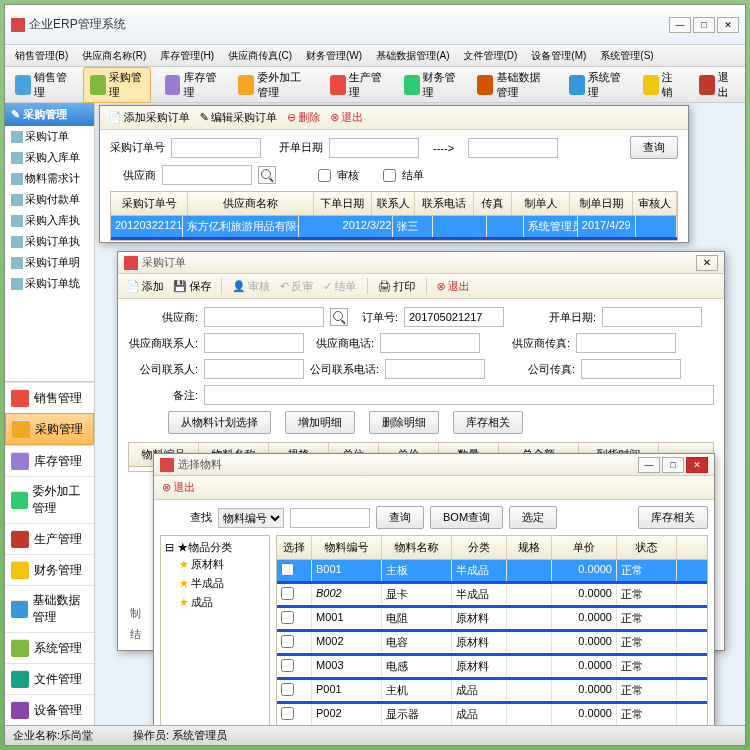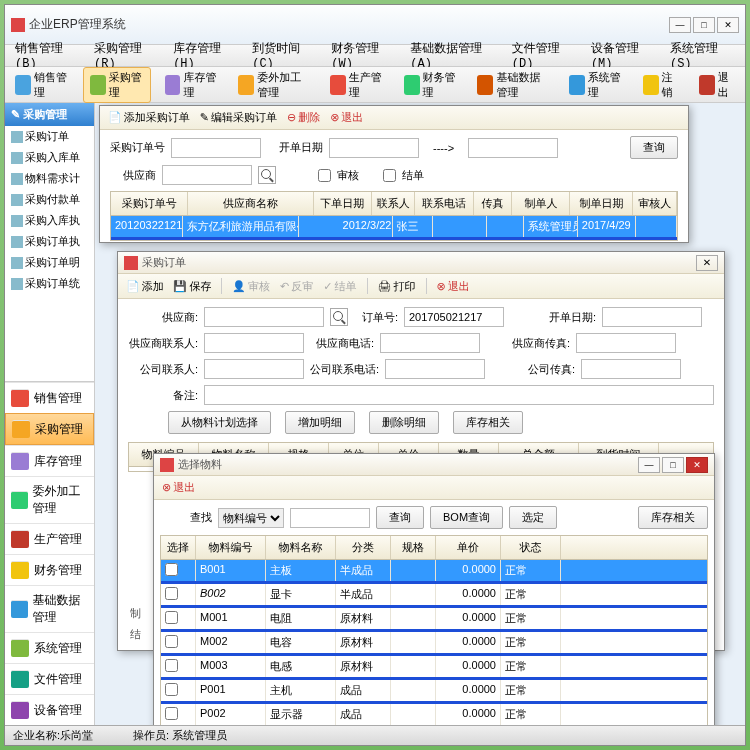--- a/index.html
+++ b/index.html
@@ -6,21 +6,21 @@
 body { background: linear-gradient(#8fc77e, #6fb85e); width: 750px; height: 750px; overflow: hidden; position: relative; }
 
 .main-window { position: absolute; top: 4px; left: 4px; right: 4px; bottom: 4px; background: #f0f0f0; border: 1px solid #888; display: flex; flex-direction: column; }
 .titlebar { background: linear-gradient(#fdfefe, #e8f0f8); border-bottom: 1px solid #ccc; height: 40px; display: flex; align-items: center; padding: 0 6px; }
 .titlebar .icon { width: 14px; height: 14px; background: #d44; margin-right: 4px; }
 .titlebar .title { flex: 1; color: #333; font-size: 12px; }
 .winbtns { display: flex; gap: 2px; }
 .winbtns span { width: 22px; height: 16px; border: 1px solid #aaa; background: #f8f8f8; display: flex; align-items: center; justify-content: center; font-size: 9px; cursor: pointer; }
 
 .menubar { background: linear-gradient(#f8f8f8, #e8e8e8); border-bottom: 1px solid #ccc; height: 22px; display: flex; align-items: center; padding: 0 4px; gap: 2px; }
-.menubar span { padding: 2px 6px; cursor: pointer; font-size: 12px; font-family: Liberation Mono, monospace; }
+.menubar span { padding: 2px 6px; cursor: pointer; font-size: 10px; }
 
 .toolbar { background: linear-gradient(#f8f8f8, #e8e8e8); border-bottom: 1px solid #ccc; height: 36px; display: flex; align-items: center; padding: 0 4px; gap: 8px; }
 .toolbar .tbtn { display: flex; align-items: center; gap: 3px; padding: 2px 6px; cursor: pointer; font-size: 12px; }
 .toolbar .tbtn .ico { width: 20px; height: 20px; border-radius: 3px; }
 .toolbar .tbtn.active { background: #ffe8b0; border: 1px solid #e8b050; border-radius: 3px; }
 
 .body-area { flex: 1; display: flex; position: relative; overflow: hidden; }
 .sidebar { width: 90px; background: #fff; border-right: 1px solid #ccc; display: flex; flex-direction: column; }
 .side-header { background: linear-gradient(#6ab0f0, #3080d0); color: #fff; padding: 4px 6px; font-weight: bold; font-size: 12px; display: flex; align-items: center; gap: 3px; }
 .side-list { flex: 1; overflow: hidden; }
@@ -74,23 +74,23 @@
     <span class="title">企业ERP管理系统</span>
     <div class="winbtns">
       <span>—</span>
       <span>□</span>
       <span>✕</span>
     </div>
   </div>
 
   <div class="menubar" id="menubar">
       <span>销售管理(B)</span>
-      <span>采购管理(R)</span>
+      <span>供应商名称(R)</span>
       <span>库存管理(H)</span>
-      <span>到货时间(C)</span>
+      <span>供应商传真(C)</span>
       <span>财务管理(W)</span>
       <span>基础数据管理(A)</span>
       <span>文件管理(D)</span>
       <span>设备管理(M)</span>
       <span>系统管理(S)</span>
     </div>
 
   <div class="toolbar" id="toolbar">
       <div class="tbtn">
         <div class="ico" style="background:#4aa3df"></div>
@@ -313,20 +313,28 @@
             <label style="min-width:28px">查找</label>
             <select style="height:20px;border:1px solid #bbb"><option>物料编号</option></select>
             <input type="text" style="width: 80px;">
             <button class="btn">查询</button>
             <button class="btn">BOM查询</button>
             <button class="btn">选定</button>
             <span style="flex:1"></span>
             <button class="btn">库存相关</button>
           </div>
           <div style="display:flex;gap:6px;height:200px">
+            <div style="width:110px;border:1px solid #c8c0a8" class="tree">
+              <div>⊟ <span class="star">★</span><span>物品分类</span></div>
+              <div id="treech">
+                  <div class="tree-node"><span class="star">★</span>原材料</div>
+                  <div class="tree-node"><span class="star">★</span>半成品</div>
+                  <div class="tree-node"><span class="star">★</span>成品</div>
+                </div>
+            </div>
             <div class="grid" style="flex:1">
               <div class="grid-header" id="d3gh">
                   <div class="gh" style="width: 35px;">选择</div>
                   <div class="gh" style="width: 70px;">物料编号</div>
                   <div class="gh" style="width: 70px;">物料名称</div>
                   <div class="gh" style="width: 55px;">分类</div>
                   <div class="gh" style="width: 45px;">规格</div>
                   <div class="gh" style="width: 65px;">单价</div>
                   <div class="gh" style="width: 60px;">状态</div>
                 </div>

